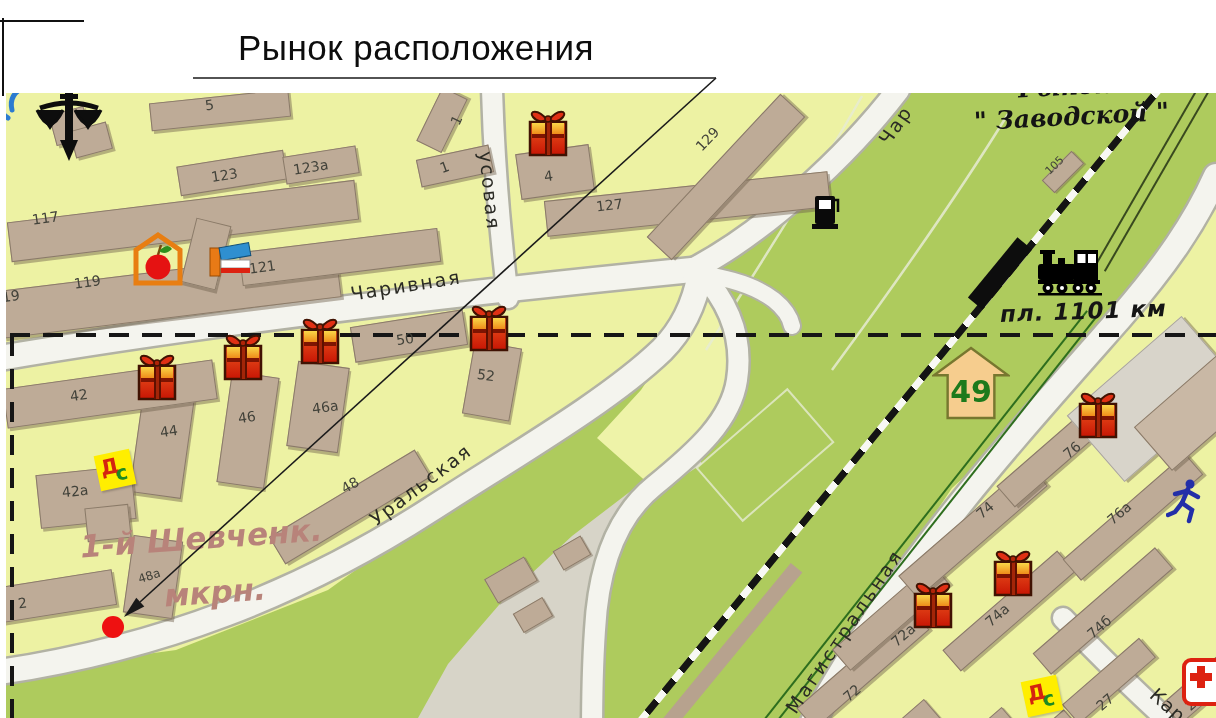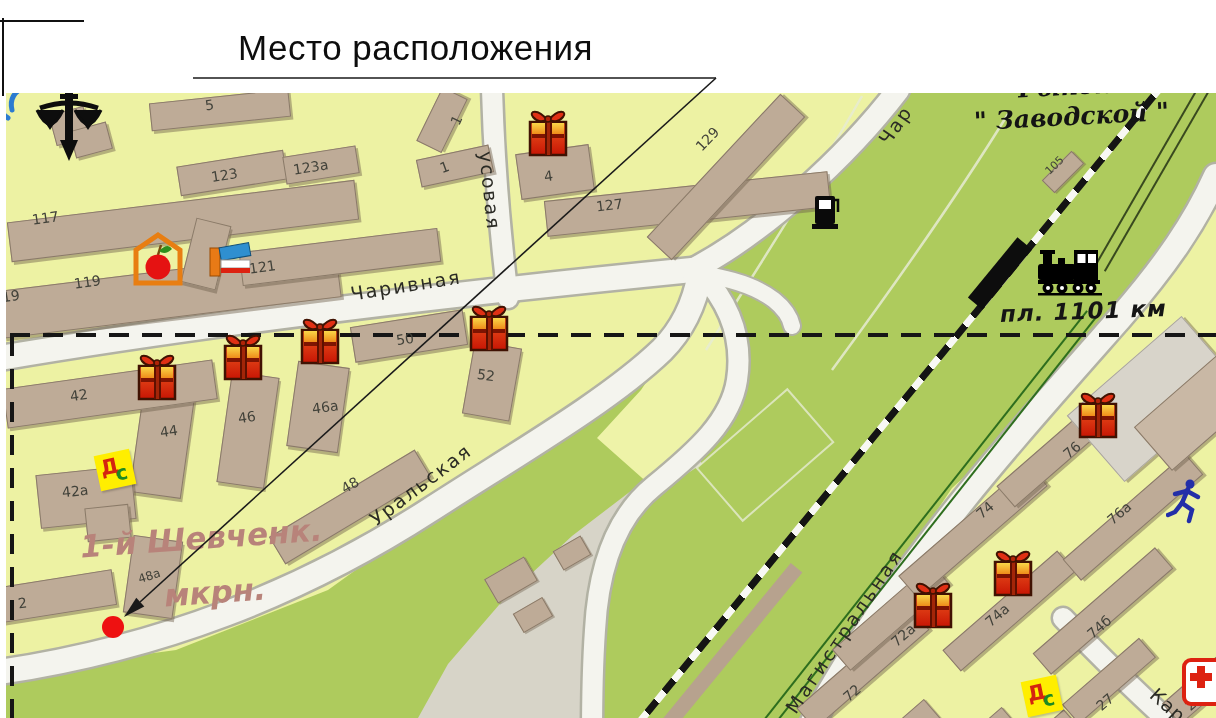--- a/index.html
+++ b/index.html
@@ -245,20 +245,26 @@
           <circle cx="10" cy="42" r="2" fill="#fff"></circle>
         <circle cx="24" cy="42" r="5.5" fill="#000"></circle>
           <circle cx="24" cy="42" r="2" fill="#fff"></circle>
         <circle cx="40" cy="42" r="5.5" fill="#000"></circle>
           <circle cx="40" cy="42" r="2" fill="#fff"></circle>
         <circle cx="53" cy="42" r="5.5" fill="#000"></circle>
           <circle cx="53" cy="42" r="2" fill="#fff"></circle>
         <rect x="0" y="47" width="64" height="2.5" fill="#000"></rect>
       </svg>
     </div>
+    <div class="a49">
+      <svg width="78" height="74" viewBox="0 0 80 76">
+          <polygon points="40,2 78,30 64,30 64,74 16,74 16,30 2,30" fill="#f6cd8e" stroke="#77772f" stroke-width="2.5"></polygon>
+        </svg>
+      <span>49</span>
+    </div>
 
     <div class="icon" style="left:526px;top:88px;"><svg width="44" height="52" viewBox="0 0 44 52">
           <path d="M21,14 C12,2 2,5 7,11 C11,16 17,16 21,14 Z" fill="#e03014" stroke="#401202" stroke-width="2"></path>
           <path d="M23,14 C32,2 42,5 37,11 C33,16 27,16 23,14 Z" fill="#e03014" stroke="#401202" stroke-width="2"></path>
           <path d="M22,14 L30,26 M22,14 L14,24" stroke="#401202" stroke-width="3.5"></path>
           <rect x="4" y="16" width="36" height="33" fill="url(#gr)" stroke="#401202" stroke-width="2.5"></rect>
           <rect x="6" y="17" width="32" height="11" fill="url(#gy)"></rect>
           <rect x="6" y="28" width="32" height="4" fill="#7e1402"></rect>
           <rect x="19" y="16" width="7" height="33" fill="#5f1000"></rect>
           <rect x="21" y="16" width="3" height="33" fill="#a32508"></rect>
@@ -364,21 +370,21 @@
           <path d="M16,25 L9,34 L2,37"></path>
       </svg>
     </div>
     <div class="dot"></div>
   </div>
 
   <div id="lmargin"></div>
   <div id="band"></div>
   <div class="neat" style="left:0;top:2px;width:84px;height:2px;"></div>
   <div class="neat" style="left:2px;top:0;width:2px;height:78px;"></div>
-  <div id="title">Место расположения</div>
+  <div id="title">Рынок расположения</div>
   <svg id="pointer" width="1216" height="718">
     <line x1="193" y1="60" x2="716" y2="60" stroke="#1a1a1a" stroke-width="1.6"></line>
     <line x1="716" y1="60" x2="140" y2="584" stroke="#1a1a1a" stroke-width="1.6"></line>
     <polygon points="124,599 136.3,579.8 144.3,588.6" fill="#1a1a1a"></polygon>
   </svg>
 </div>
 
 
 
 

